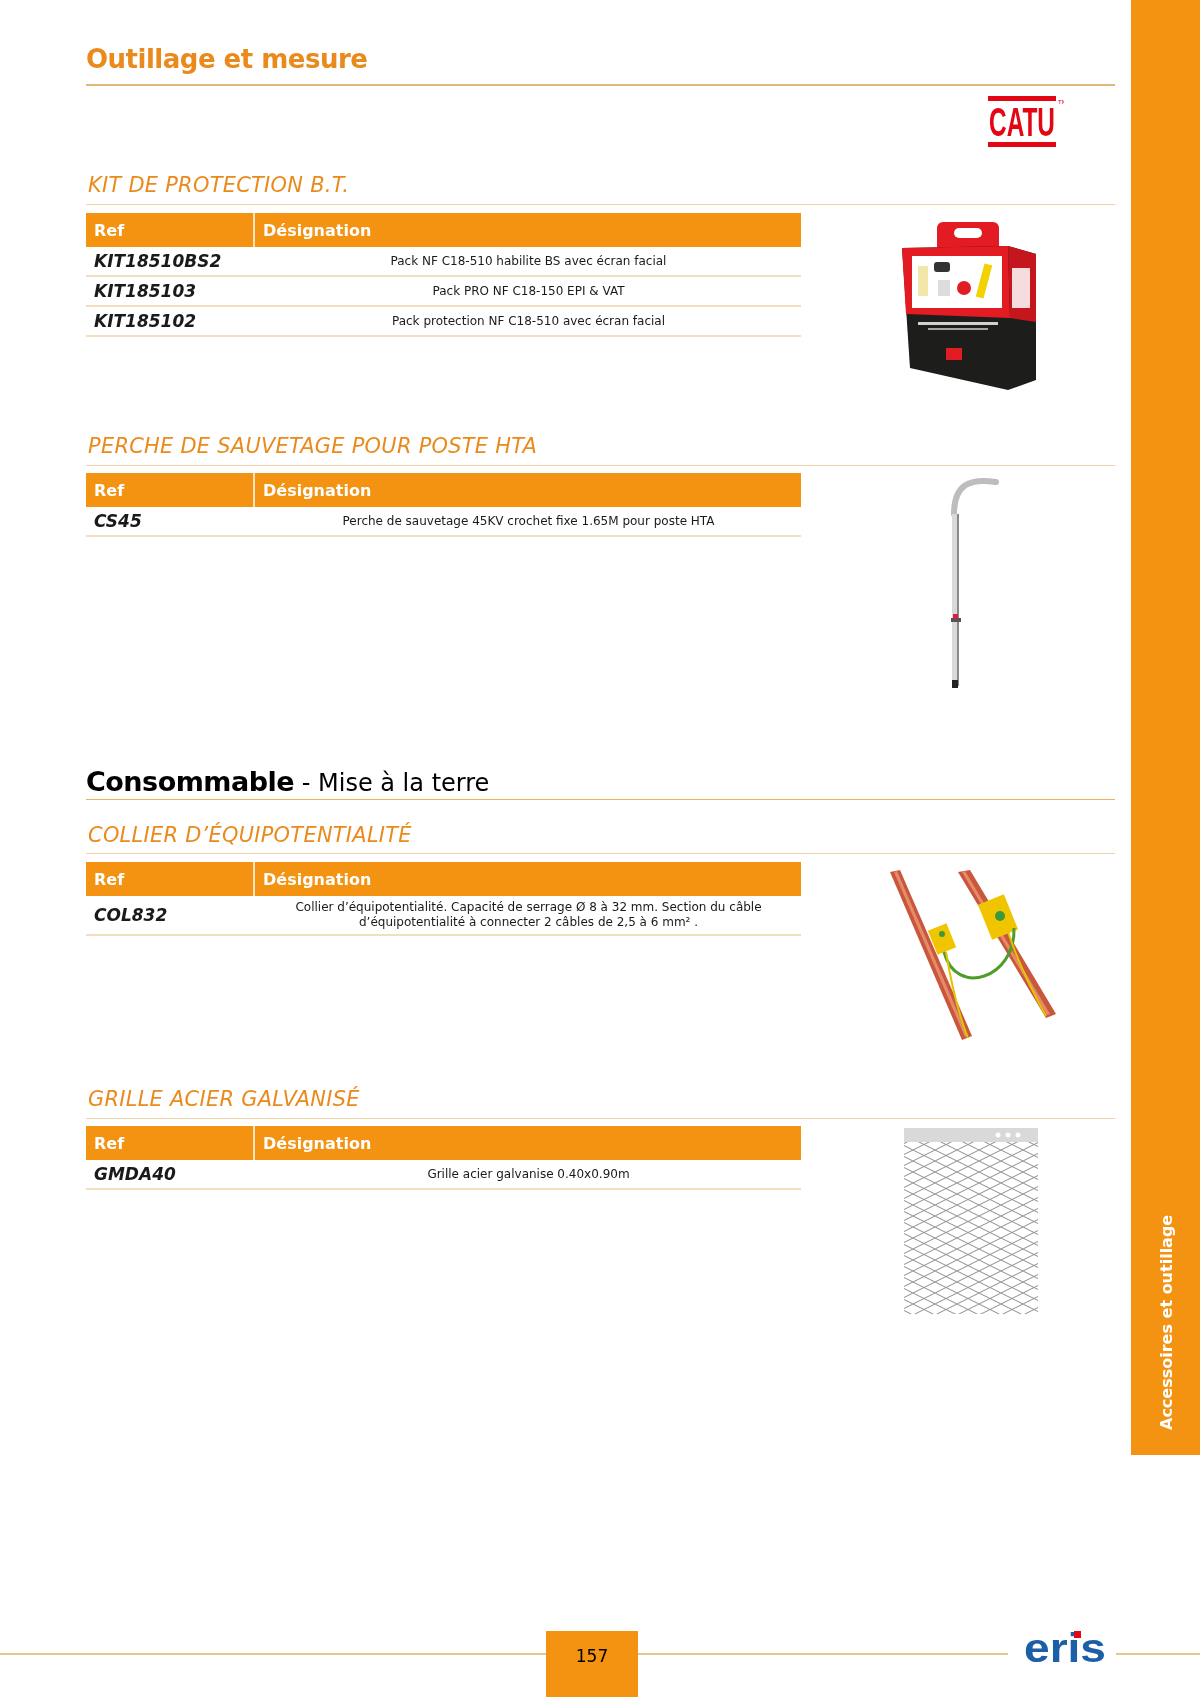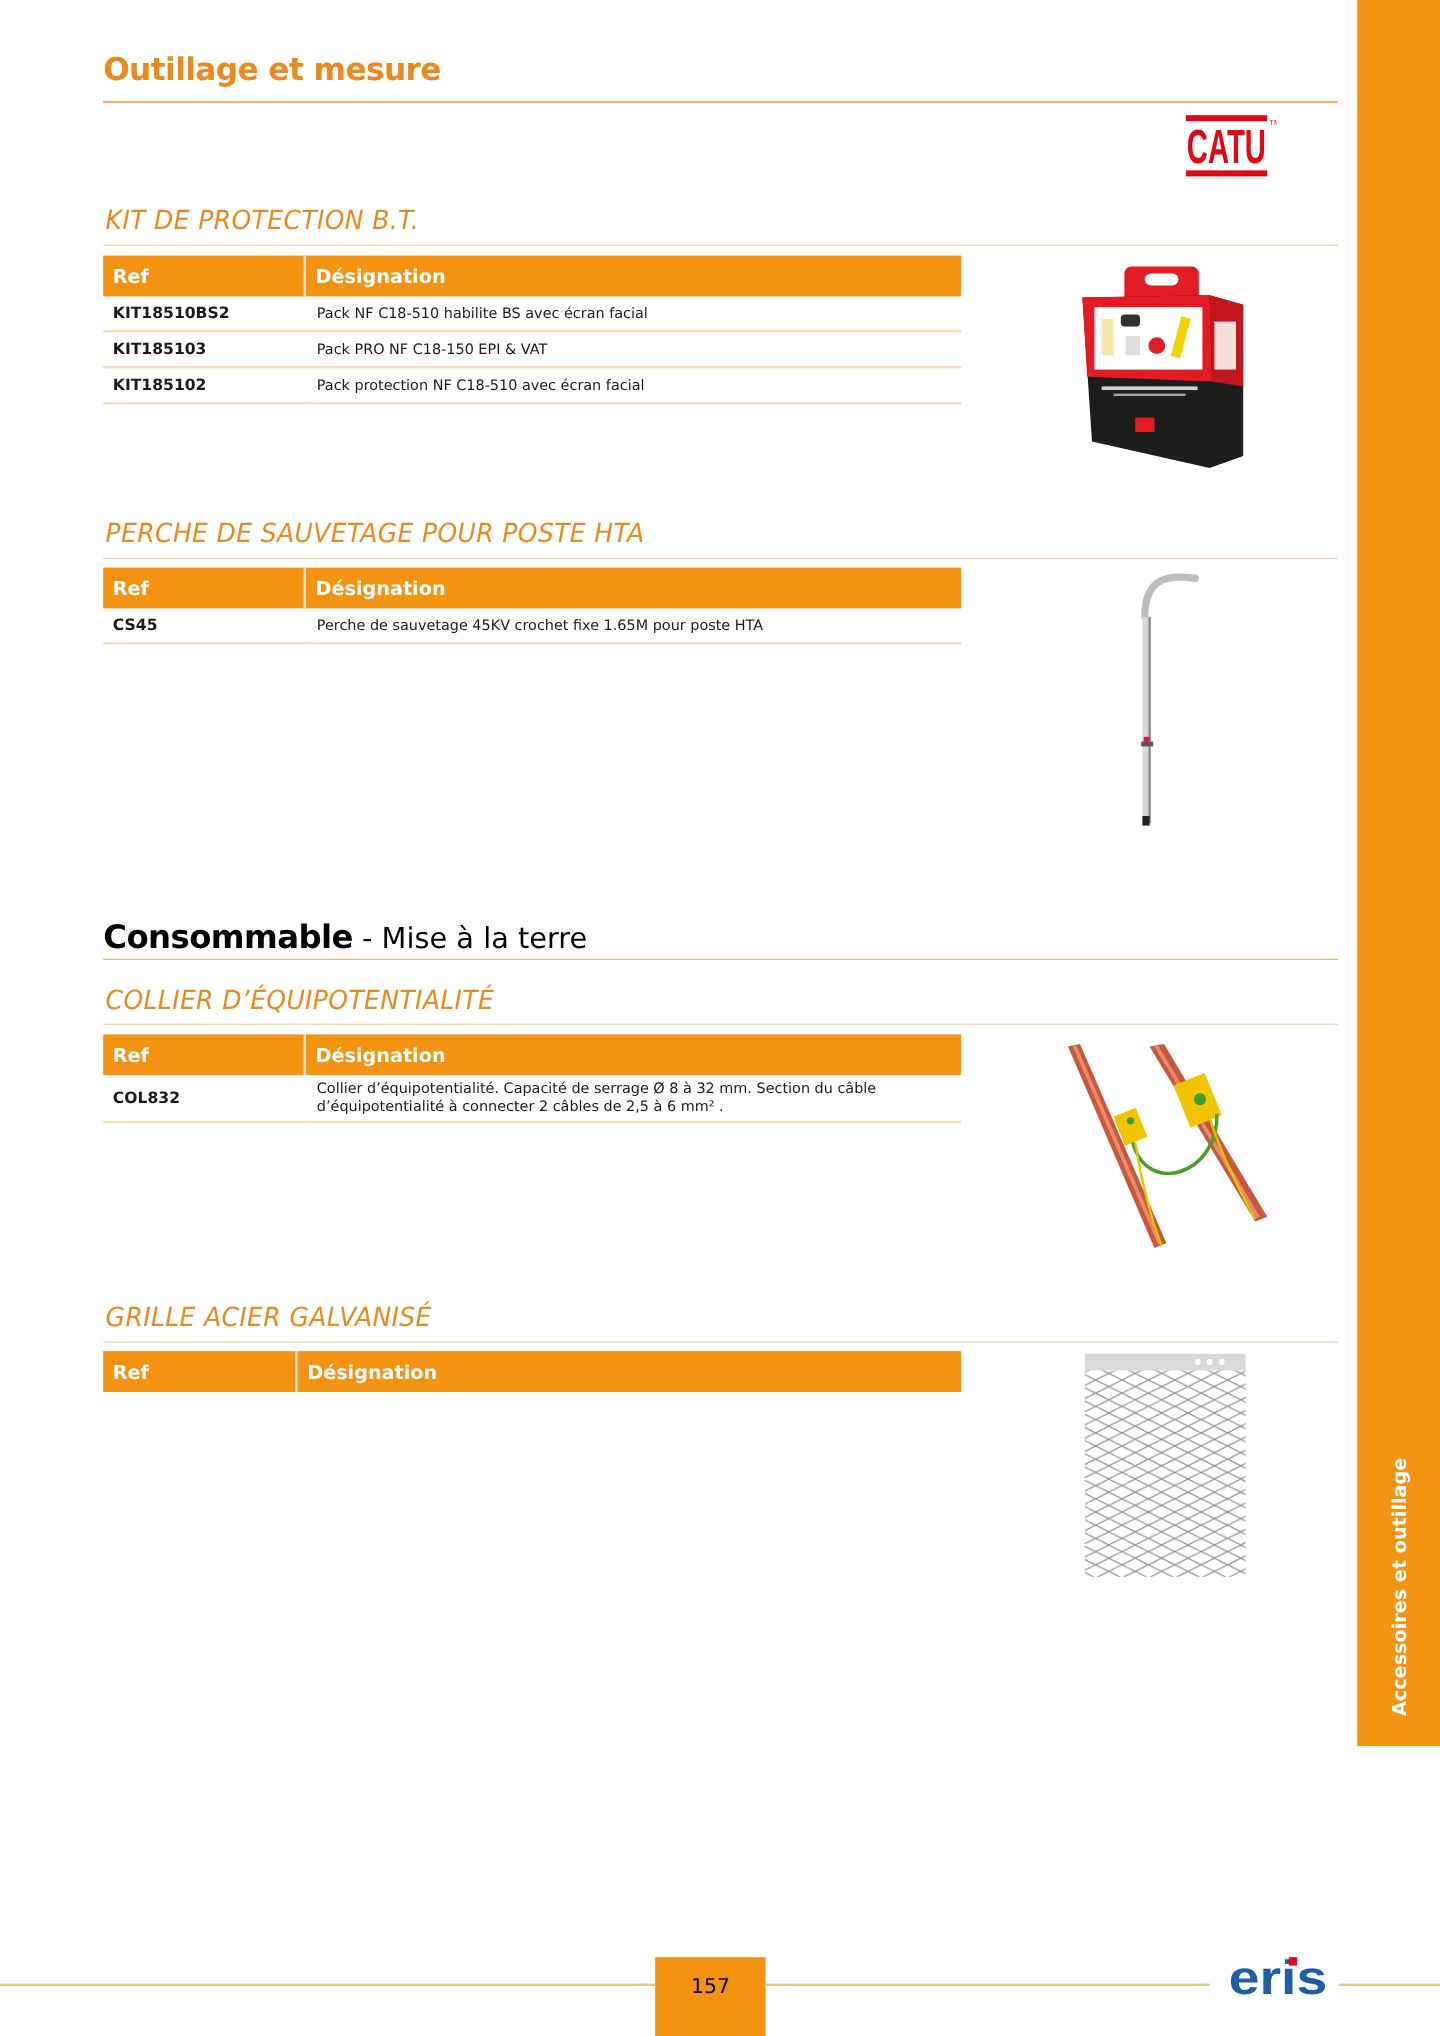--- a/index.html
+++ b/index.html
@@ -26,22 +26,22 @@
   .cat-title { position:absolute; left:86px; top:766px; color:#000000; white-space:nowrap; }
   .cat-title .strong { font-weight:bold; font-size:27px; letter-spacing:-0.5px; }
   .cat-title .light { font-size:24px; font-weight:normal; }
 
   
   table.ptable { position:absolute; left:86px; width:715px; border-collapse:collapse; font-family:"DejaVu Sans", sans-serif; }
   table.ptable th { background:#f39311; color:#ffffff; text-align:left; font-weight:bold; font-size:16px;
         height:34px; padding:0 0 0 8px; vertical-align:middle; }
   table.ptable th.ref-h { width:152px; border-right:2px solid #fbe3c3; }
   table.ptable td { font-size:12px; padding:0 8px; height:28px; border-bottom:2px solid #f4dfbd; vertical-align:middle; }
-  table.ptable td.ref { font-weight:bold; font-size:13px; width:152px; }
-  table.ptable td.desc { padding-left:10px; }
+  table.ptable td.ref { font-weight:bold; font-size:17px; width:152px;font-style:italic; }
+  table.ptable td.desc { padding-left:10px;text-align:center; }
   table.ptable tr.tall td { height:38px; line-height:15px; }
 
   
   .catu-logo { left:988px; top:94px; width:72px; height:56px; }
   .eris-logo { left:1024px; top:1628px; width:80px; height:36px; }
 
   
   .prod { position:absolute; }
 
   
@@ -176,20 +176,24 @@
 </div>
 
 <div class="section-title" style="top:1086px;">GRILLE ACIER GALVANISÉ</div>
 <div class="rule thin" style="top:1118px;"></div>
 <table class="ptable" style="top:1126px;">
   <tbody>
       <tr>
     <th class="ref-h">Ref</th>
     <th>Désignation</th>
   </tr>
+  <tr>
+    <td class="ref">GMDA40</td>
+    <td class="desc">Grille acier galvanise 0.40x0.90m</td>
+  </tr>
 </tbody>
   </table>
 
 <div class="prod" style="left:902px; top:1128px; width:138px; height:188px;">
   <svg width="138" height="188" viewBox="0 0 138 188">
     <defs>
       <pattern id="mesh" width="22" height="11" patternUnits="userSpaceOnUse">
         <path d="M0 5.5 L11 0 L22 5.5 L11 11 Z" fill="none" stroke="#8c8c8c" stroke-width="1"></path>
       </pattern>
     </defs>

